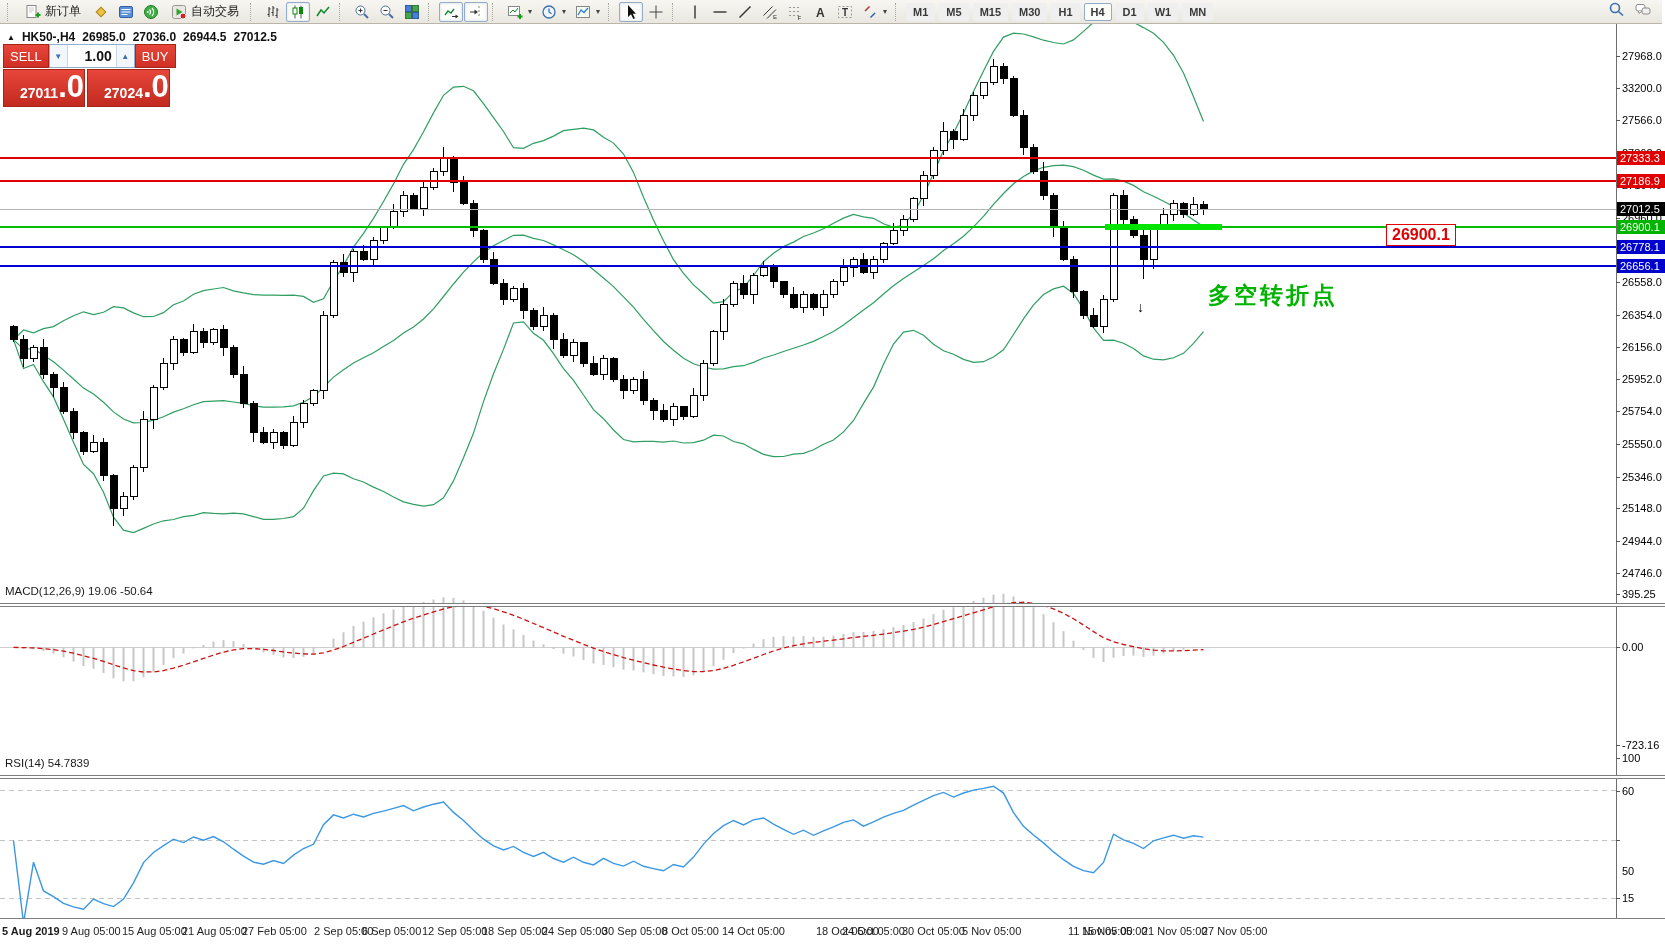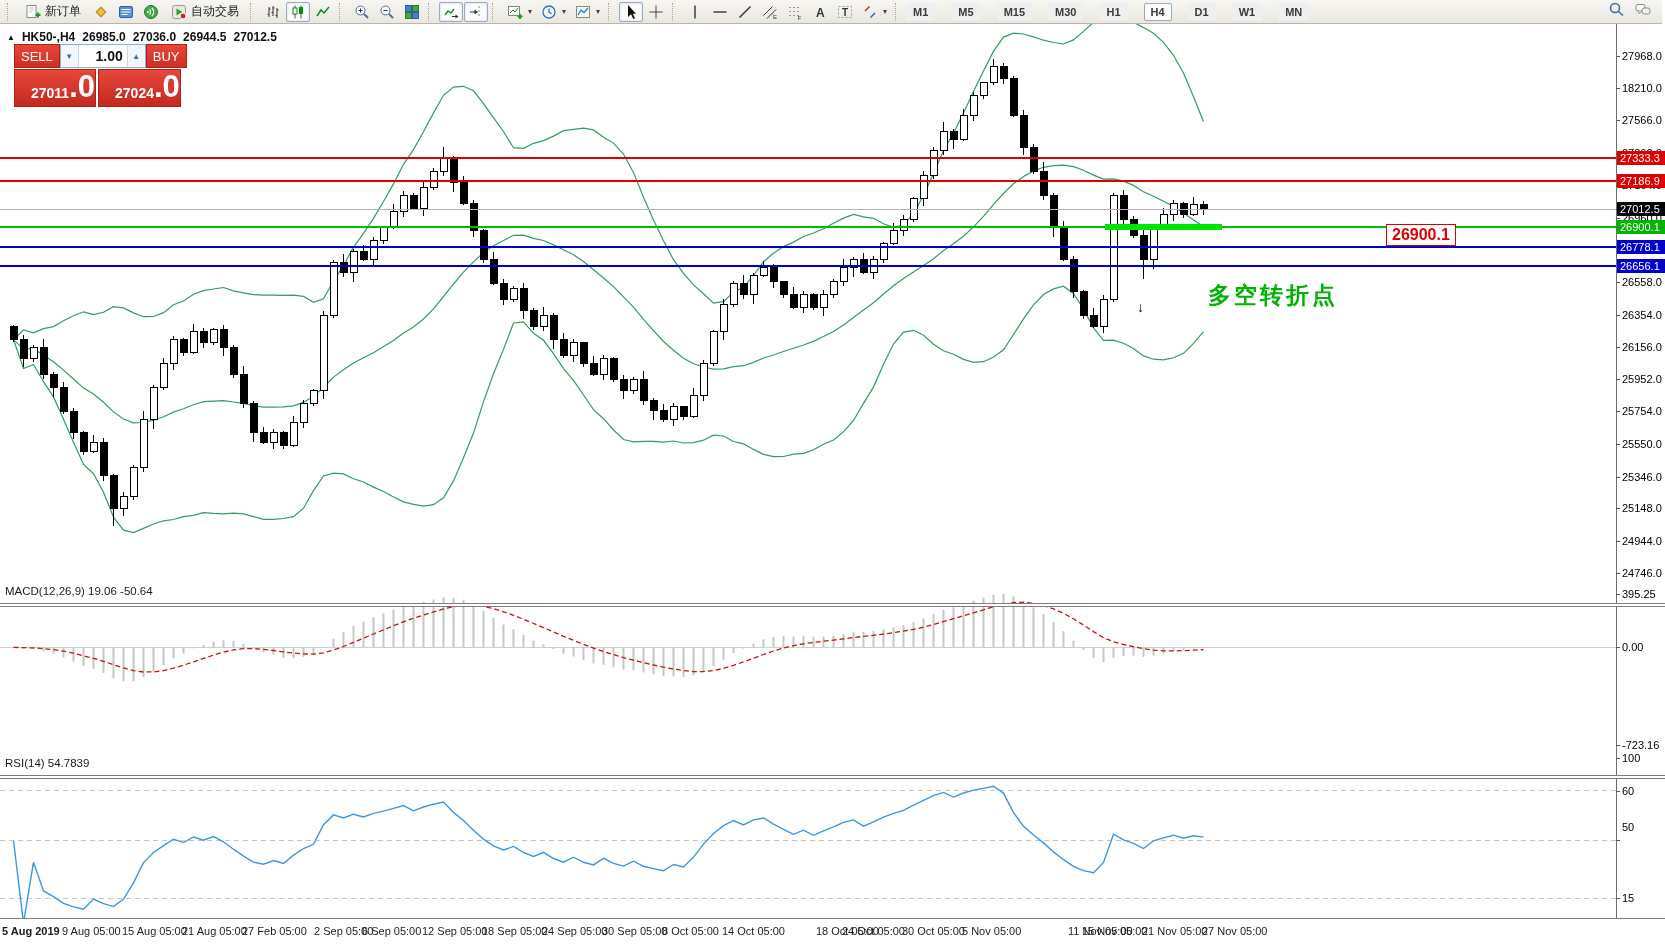--- a/index.html
+++ b/index.html
@@ -44,21 +44,21 @@
   .chart-title .tri{font-size:8px;}
 
   .ind-label{position:absolute;left:5px;font-size:11.5px;color:#1a1a1a;z-index:6;}
 
   .annotation-cn{position:absolute;z-index:6;font-size:23px;font-weight:bold;color:#00b300;
     letter-spacing:3px;white-space:nowrap;}
   .price-tag{position:absolute;z-index:6;border:1px solid #e00000;color:#e00000;background:#fff;
     font-size:16px;font-weight:600;padding:0 5px;line-height:20px;}
 
   
-  .trade-panel{position:absolute;left:14px;top:20px;width:164px;z-index:7;}
+  .trade-panel{position:absolute;left:3px;top:20px;width:164px;z-index:7;}
   .tp-row1{display:flex;height:24px;}
   .tp-sell,.tp-buy{width:58px;background:linear-gradient(#e8463a,#cf2f24);color:#fff;border:1px solid #a82318;
     font-size:13px;display:flex;align-items:center;justify-content:center;box-sizing:border-box;}
   .tp-vol{flex:1;display:flex;background:#fff;border:1px solid #8fb0cf;box-sizing:border-box;align-items:stretch;}
   .tp-spin{width:18px;background:#f3f7fb;border:none;border-right:1px solid #c9d8e6;color:#3a6fb0;
     font-size:8px;display:flex;align-items:center;justify-content:center;padding:0;}
   .tp-spin.up{border-right:none;border-left:1px solid #c9d8e6;}
   .tp-vol input{flex:1;border:none;outline:none;text-align:right;font-size:14px;font-weight:bold;
     color:#111;width:40px;padding:0 4px;font-family:inherit;}
   .tp-row2{display:flex;gap:2px;margin-top:1px;height:38px;}
@@ -294,21 +294,21 @@
         <span>
           <svg width="16" height="16" viewBox="0 0 16 16">
             <path d="M2.5 6.5L7 2l1 1-4.5 4.5z" fill="#b23333"></path>
             <path d="M13.5 9.5L9 14l-1-1 4.5-4.5z" fill="#2a5fae"></path>
           </svg>
         </span>
         <span class="caret">▾</span>
       </button>
 
     <span class="hsep"></span>
-    <div id="tfs" style="display:flex;gap:16px;">
+    <div id="tfs" style="display:flex;gap:4px;">
         <button class="tf">M1</button>
         <button class="tf">M5</button>
         <button class="tf">M15</button>
         <button class="tf">M30</button>
         <button class="tf">H1</button>
         <button class="tf active">H4</button>
         <button class="tf">D1</button>
         <button class="tf">W1</button>
         <button class="tf">MN</button>
       </div>
@@ -737,21 +737,21 @@
     </div>
 
     <div class="ind-label" id="macd-label" style="top:561px;">MACD(12,26,9) 19.06 -50.64</div>
     <div class="ind-label" id="rsi-label" style="top:733px;">RSI(14) 54.7839</div>
 
     <div class="annotation-cn" id="cn-text" style="left: 1208px; top: 256px;">多空转折点</div>
     <div class="price-tag" id="price-tag" style="left: 1386px; top: 200px;">26900.1</div>
   <div class="tickdash" style="top: 31.986px;"></div>
       <div class="tick" style="top: 25.986px;">27968.0</div>
       <div class="tickdash" style="top: 63.7467px;"></div>
-      <div class="tick" style="top: 57.7467px;">18210.0</div>
+      <div class="tick" style="top: 57.7467px;">33200.0</div>
       <div class="tickdash" style="top: 96.4699px;"></div>
       <div class="tick" style="top: 90.4699px;">27566.0</div>
       <div class="tickdash" style="top: 129.193px;"></div>
       <div class="tick" style="top: 123.193px;">27362.0</div>
       <div class="tickdash" style="top: 160.954px;"></div>
       <div class="tick" style="top: 154.954px;">27164.0</div>
       <div class="tickdash" style="top: 193.677px;"></div>
       <div class="tick" style="top: 187.677px;">26960.0</div>
       <div class="tickdash" style="top: 225.438px;"></div>
       <div class="tick" style="top: 219.438px;">26762.0</div>
@@ -779,21 +779,21 @@
       <div class="tick" style="top: 563.832px;">395.25</div>
       <div class="tickdash" style="top: 623.362px;"></div>
       <div class="tick" style="top: 617.362px;">0.00</div>
       <div class="tickdash" style="top: 721.302px;"></div>
       <div class="tick" style="top: 715.302px;">-723.16</div>
       <div class="tickdash" style="top: 733.95px;"></div>
       <div class="tick" style="top: 727.95px;">100</div>
       <div class="tickdash" style="top: 766.95px;"></div>
       <div class="tick" style="top: 760.95px;">60</div>
       <div class="tickdash" style="top: 816.45px;"></div>
-      <div class="tick" style="top: 797px;">50</div>
+      <div class="tick" style="top: 841px;">50</div>
       <div class="tickdash" style="top: 874.2px;"></div>
       <div class="tick" style="top: 868.2px;">15</div>
       <div class="date year" style="left: 2px;">5 Aug 2019</div>
       <div class="date" style="left: 62px;">9 Aug 05:00</div>
       <div class="date" style="left: 122px;">15 Aug 05:00</div>
       <div class="date" style="left: 182px;">21 Aug 05:00</div>
       <div class="date" style="left: 242px;">27 Feb 05:00</div>
       <div class="date" style="left: 314px;">2 Sep 05:00</div>
       <div class="date" style="left: 362px;">6 Sep 05:00</div>
       <div class="date" style="left: 422px;">12 Sep 05:00</div>

